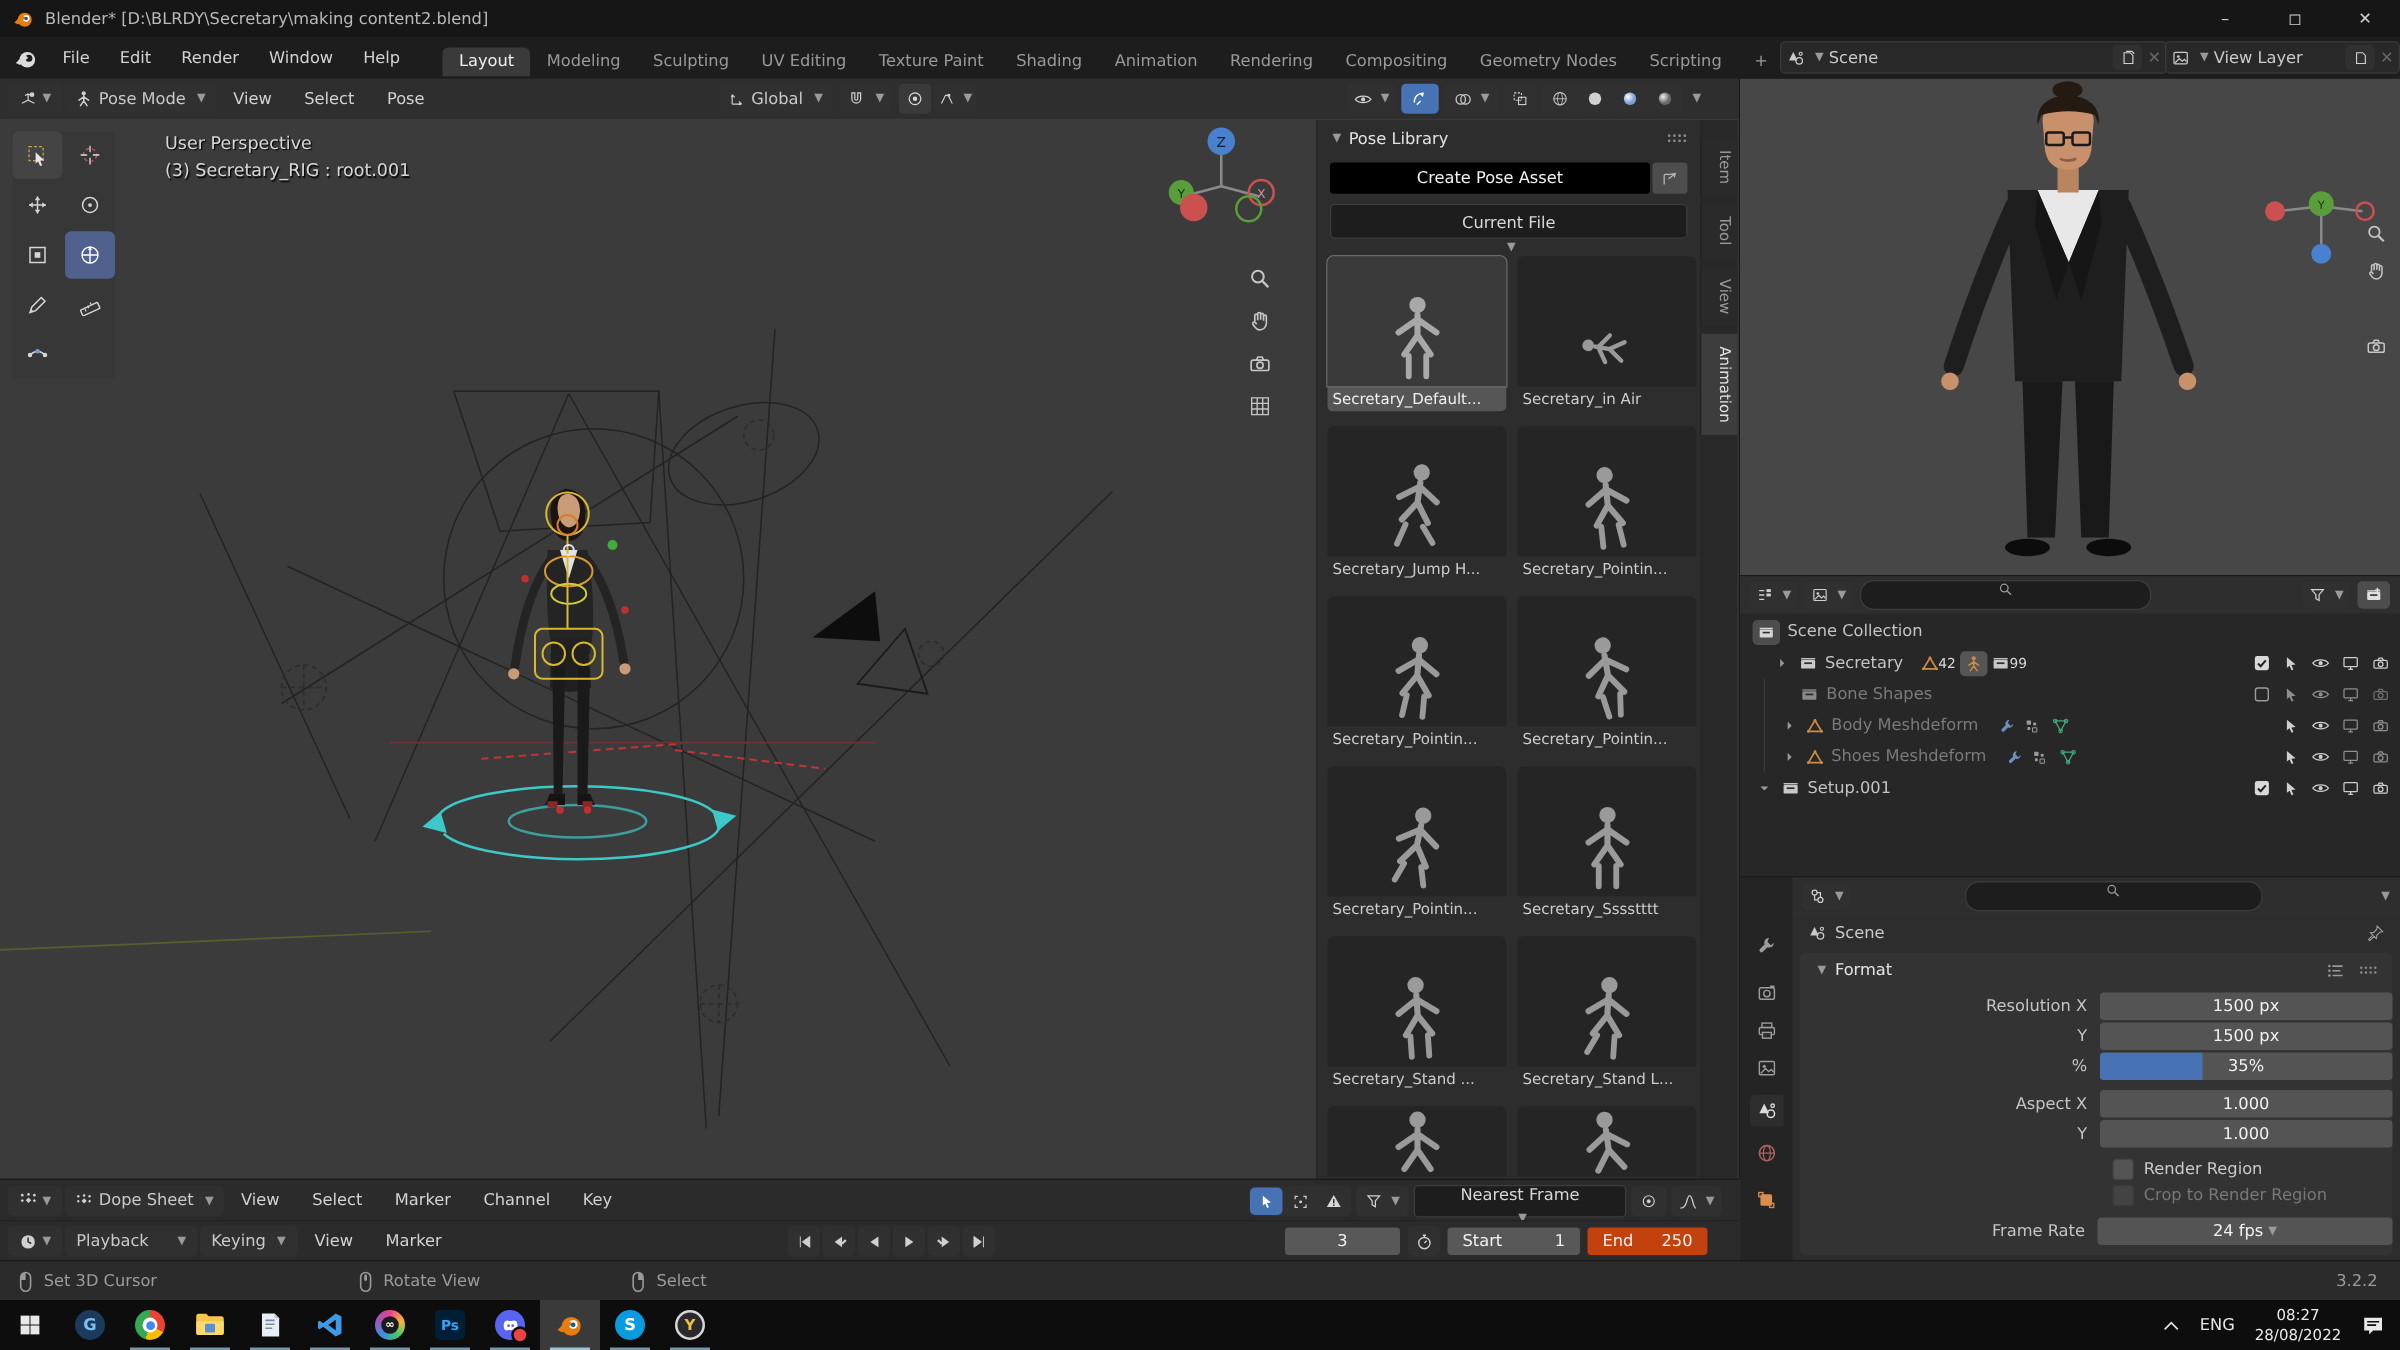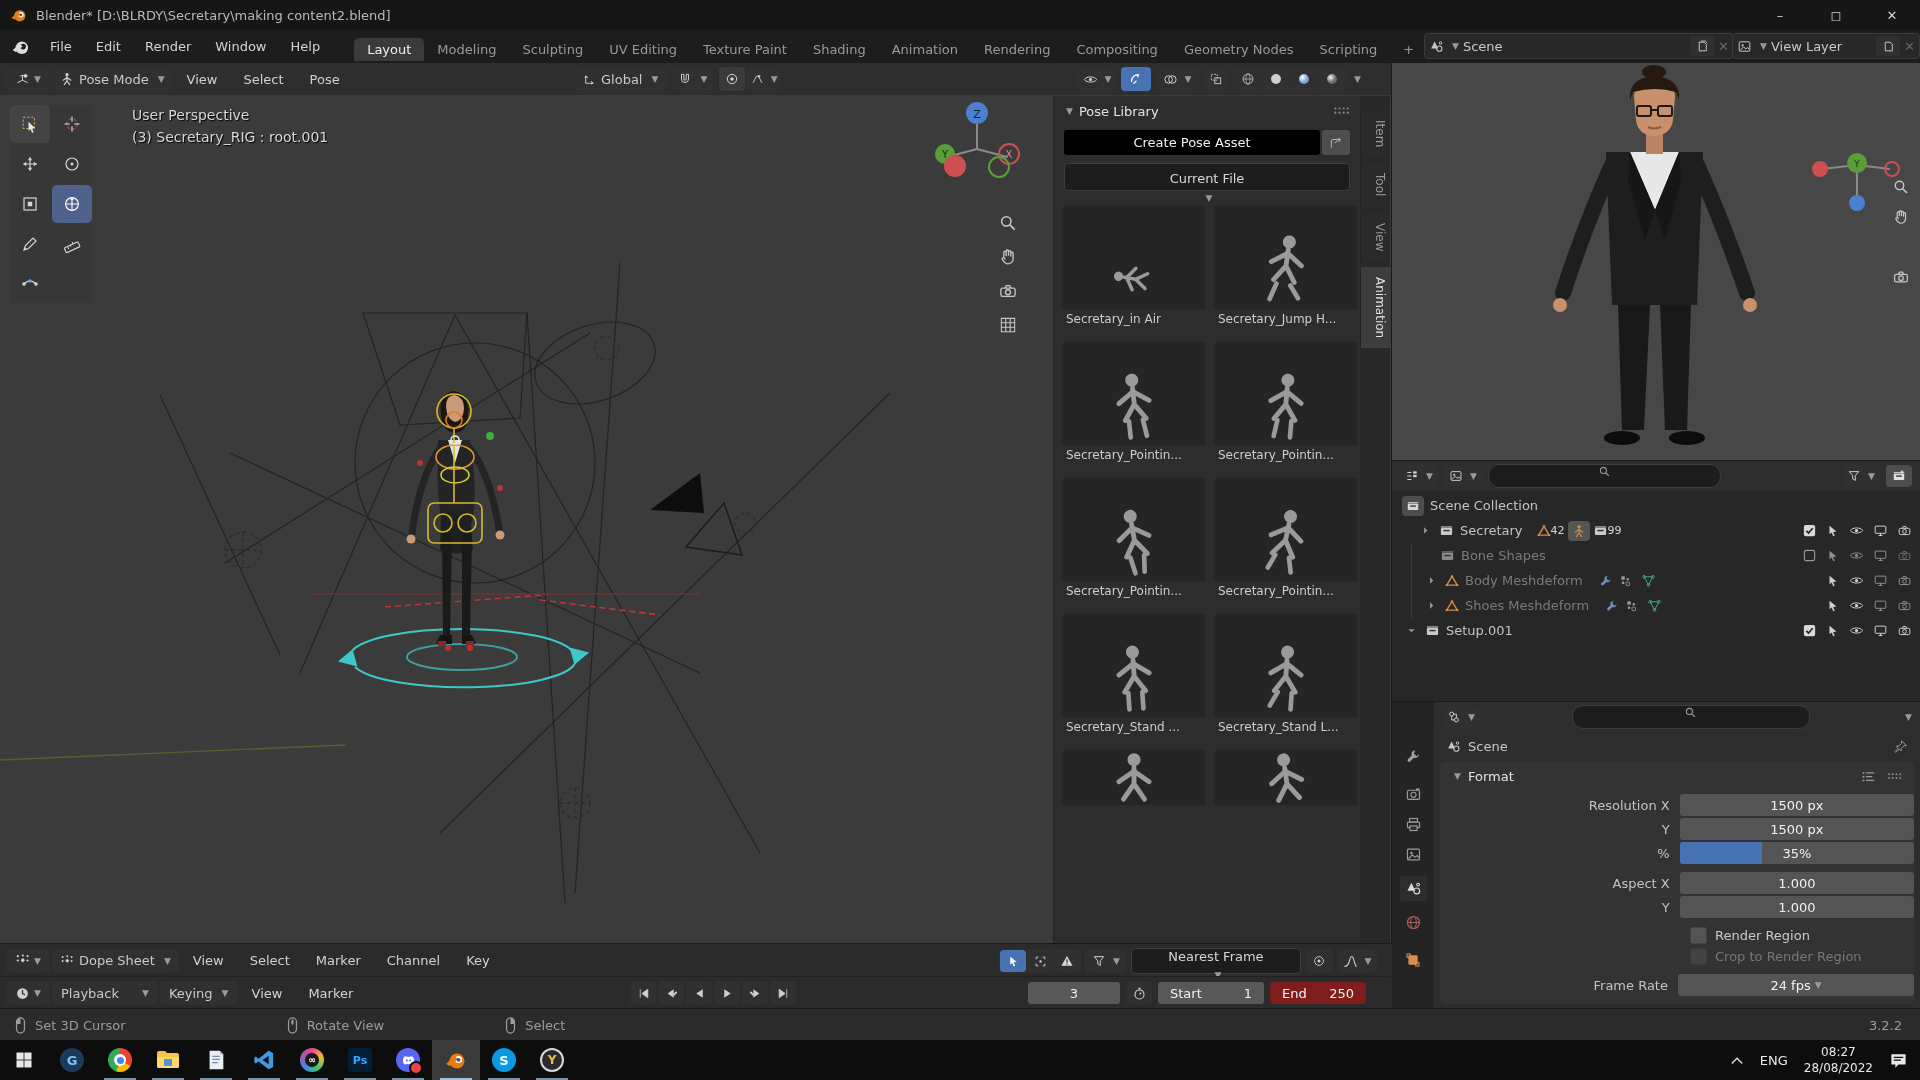--- a/index.html
+++ b/index.html
@@ -600,20 +600,31 @@
       <div class="row ddark" style="margin:4px 10px;height:26px;padding:0 8px;gap:7px">
         <svg width="14" height="14" viewBox="0 0 24 24" color="#d0d0d0">
             <rect x="3" y="5" width="14" height="14" rx="2" fill="#e8e8e8"></rect>
             <path d="M10 12 L20 3 l2 2 -9 10 -3.5.5 Z" fill="#2d2d2d" stroke="#e8e8e8" stroke-width="1.2"></path>
           </svg>
         <span style="flex:1">Current File</span>
         <span class="chev">▼</span>
       </div>
 
       <div style="display:grid;grid-template-columns:143px 143px;gap:12px 9px;padding:10px 6px 0 8px">
+        <div class="pose-cell sel">
+          <div class="thumb">
+              <svg width="56" height="86" viewBox="0 0 24 36" color="#a8a8a8">
+                <g transform="translate(0,4)">
+                  <use href="#i-person" width="24" height="24"></use>
+                </g>
+                <path d="M9 26 L9 33 M15 26 L15 33" stroke="currentColor" stroke-width="2" stroke-linecap="round"></path>
+              </svg>
+            </div>
+          <div class="plabel">Secretary_Default...</div>
+        </div>
         <div class="pose-cell">
           <div class="thumb">
               <svg width="86" height="60" viewBox="0 0 24 36" color="#9a9a9a" style="transform:rotate(-80deg)">
                 <g transform="translate(0,4)">
                   <use href="#i-person" width="24" height="24"></use>
                 </g>
               </svg>
             </div>
           <div class="plabel">Secretary_in Air</div>
         </div>
@@ -664,20 +675,31 @@
         <div class="pose-cell">
           <div class="thumb">
               <svg width="56" height="86" viewBox="0 0 24 36" color="#9a9a9a" style="transform:rotate(12deg)">
                 <g transform="translate(0,4)">
                   <use href="#i-person" width="24" height="24"></use>
                 </g>
                 <path d="M9 26 L7 32 M15 26 L17 32" stroke="currentColor" stroke-width="2" stroke-linecap="round"></path>
               </svg>
             </div>
           <div class="plabel">Secretary_Pointin...</div>
+        </div>
+        <div class="pose-cell">
+          <div class="thumb">
+              <svg width="56" height="86" viewBox="0 0 24 36" color="#9a9a9a">
+                <g transform="translate(0,4)">
+                  <use href="#i-person" width="24" height="24"></use>
+                </g>
+                <path d="M9 26 L9 33 M15 26 L15 33" stroke="currentColor" stroke-width="2" stroke-linecap="round"></path>
+              </svg>
+            </div>
+          <div class="plabel">Secretary_Sssstttt</div>
         </div>
         <div class="pose-cell">
           <div class="thumb">
               <svg width="56" height="86" viewBox="0 0 24 36" color="#9a9a9a" style="transform:rotate(-4deg)">
                 <g transform="translate(0,4)">
                   <use href="#i-person" width="24" height="24"></use>
                 </g>
                 <path d="M9 26 L9 33 M15 26 L15 33" stroke="currentColor" stroke-width="2" stroke-linecap="round"></path>
               </svg>
             </div>
@@ -1227,21 +1249,21 @@
         </div>
       <div class="btnish" style="width:26px;height:24px">
           <svg width="15" height="15" viewBox="0 0 24 24" color="#cfcfcf">
             <use href="#i-stopwatch"></use>
           </svg>
         </div>
       <div class="field" style="width:106px;background:#585858;justify-content:space-between;padding:0 12px;box-sizing:border-box">
         <span>Start</span>
         <span>1</span>
       </div>
-      <div class="field" style="width:96px;background:#7f1d1d;justify-content:space-between;padding:0 12px;box-sizing:border-box">
+      <div class="field" style="width:96px;background:#c2410c;justify-content:space-between;padding:0 12px;box-sizing:border-box">
         <span>End</span>
         <span>250</span>
       </div>
     </div>
   </div>
 
   <div class="abs statusbar">
     <div class="row" style="margin-left:14px">
       <svg class="mouseico" width="13" height="19" viewBox="0 0 16 24" color="#9b9b9b">
           <use href="#i-mouse"></use>

